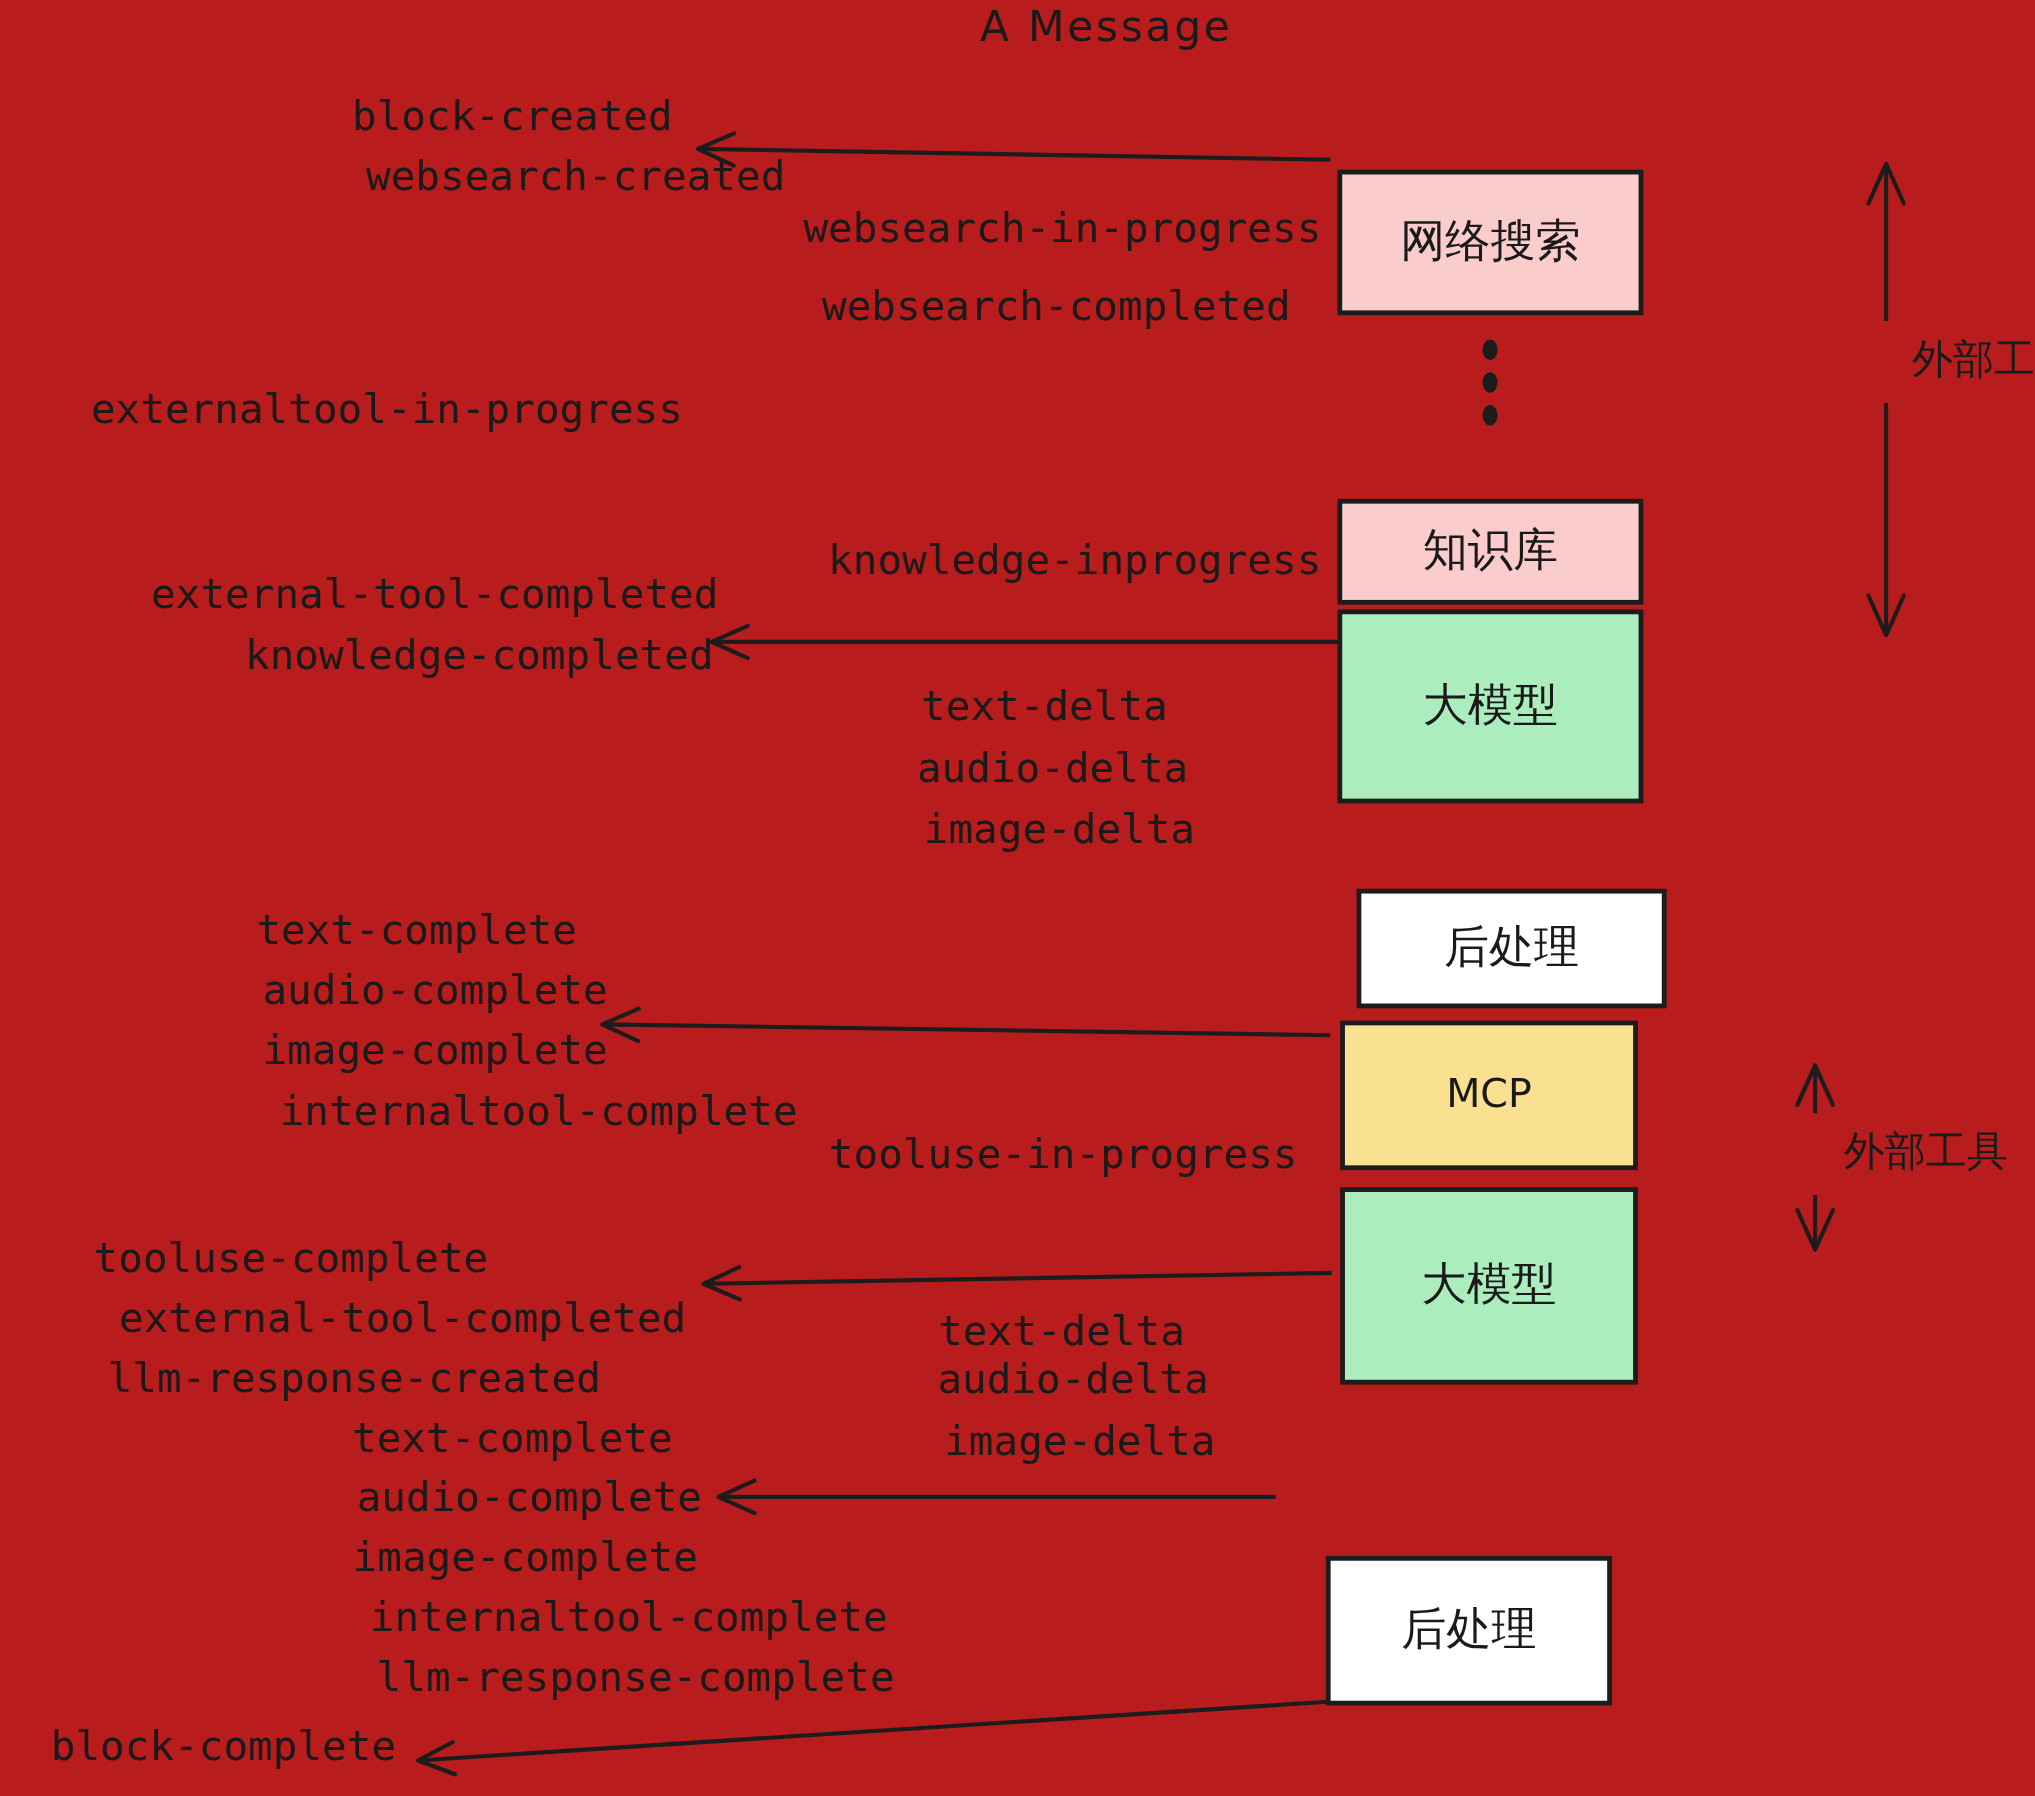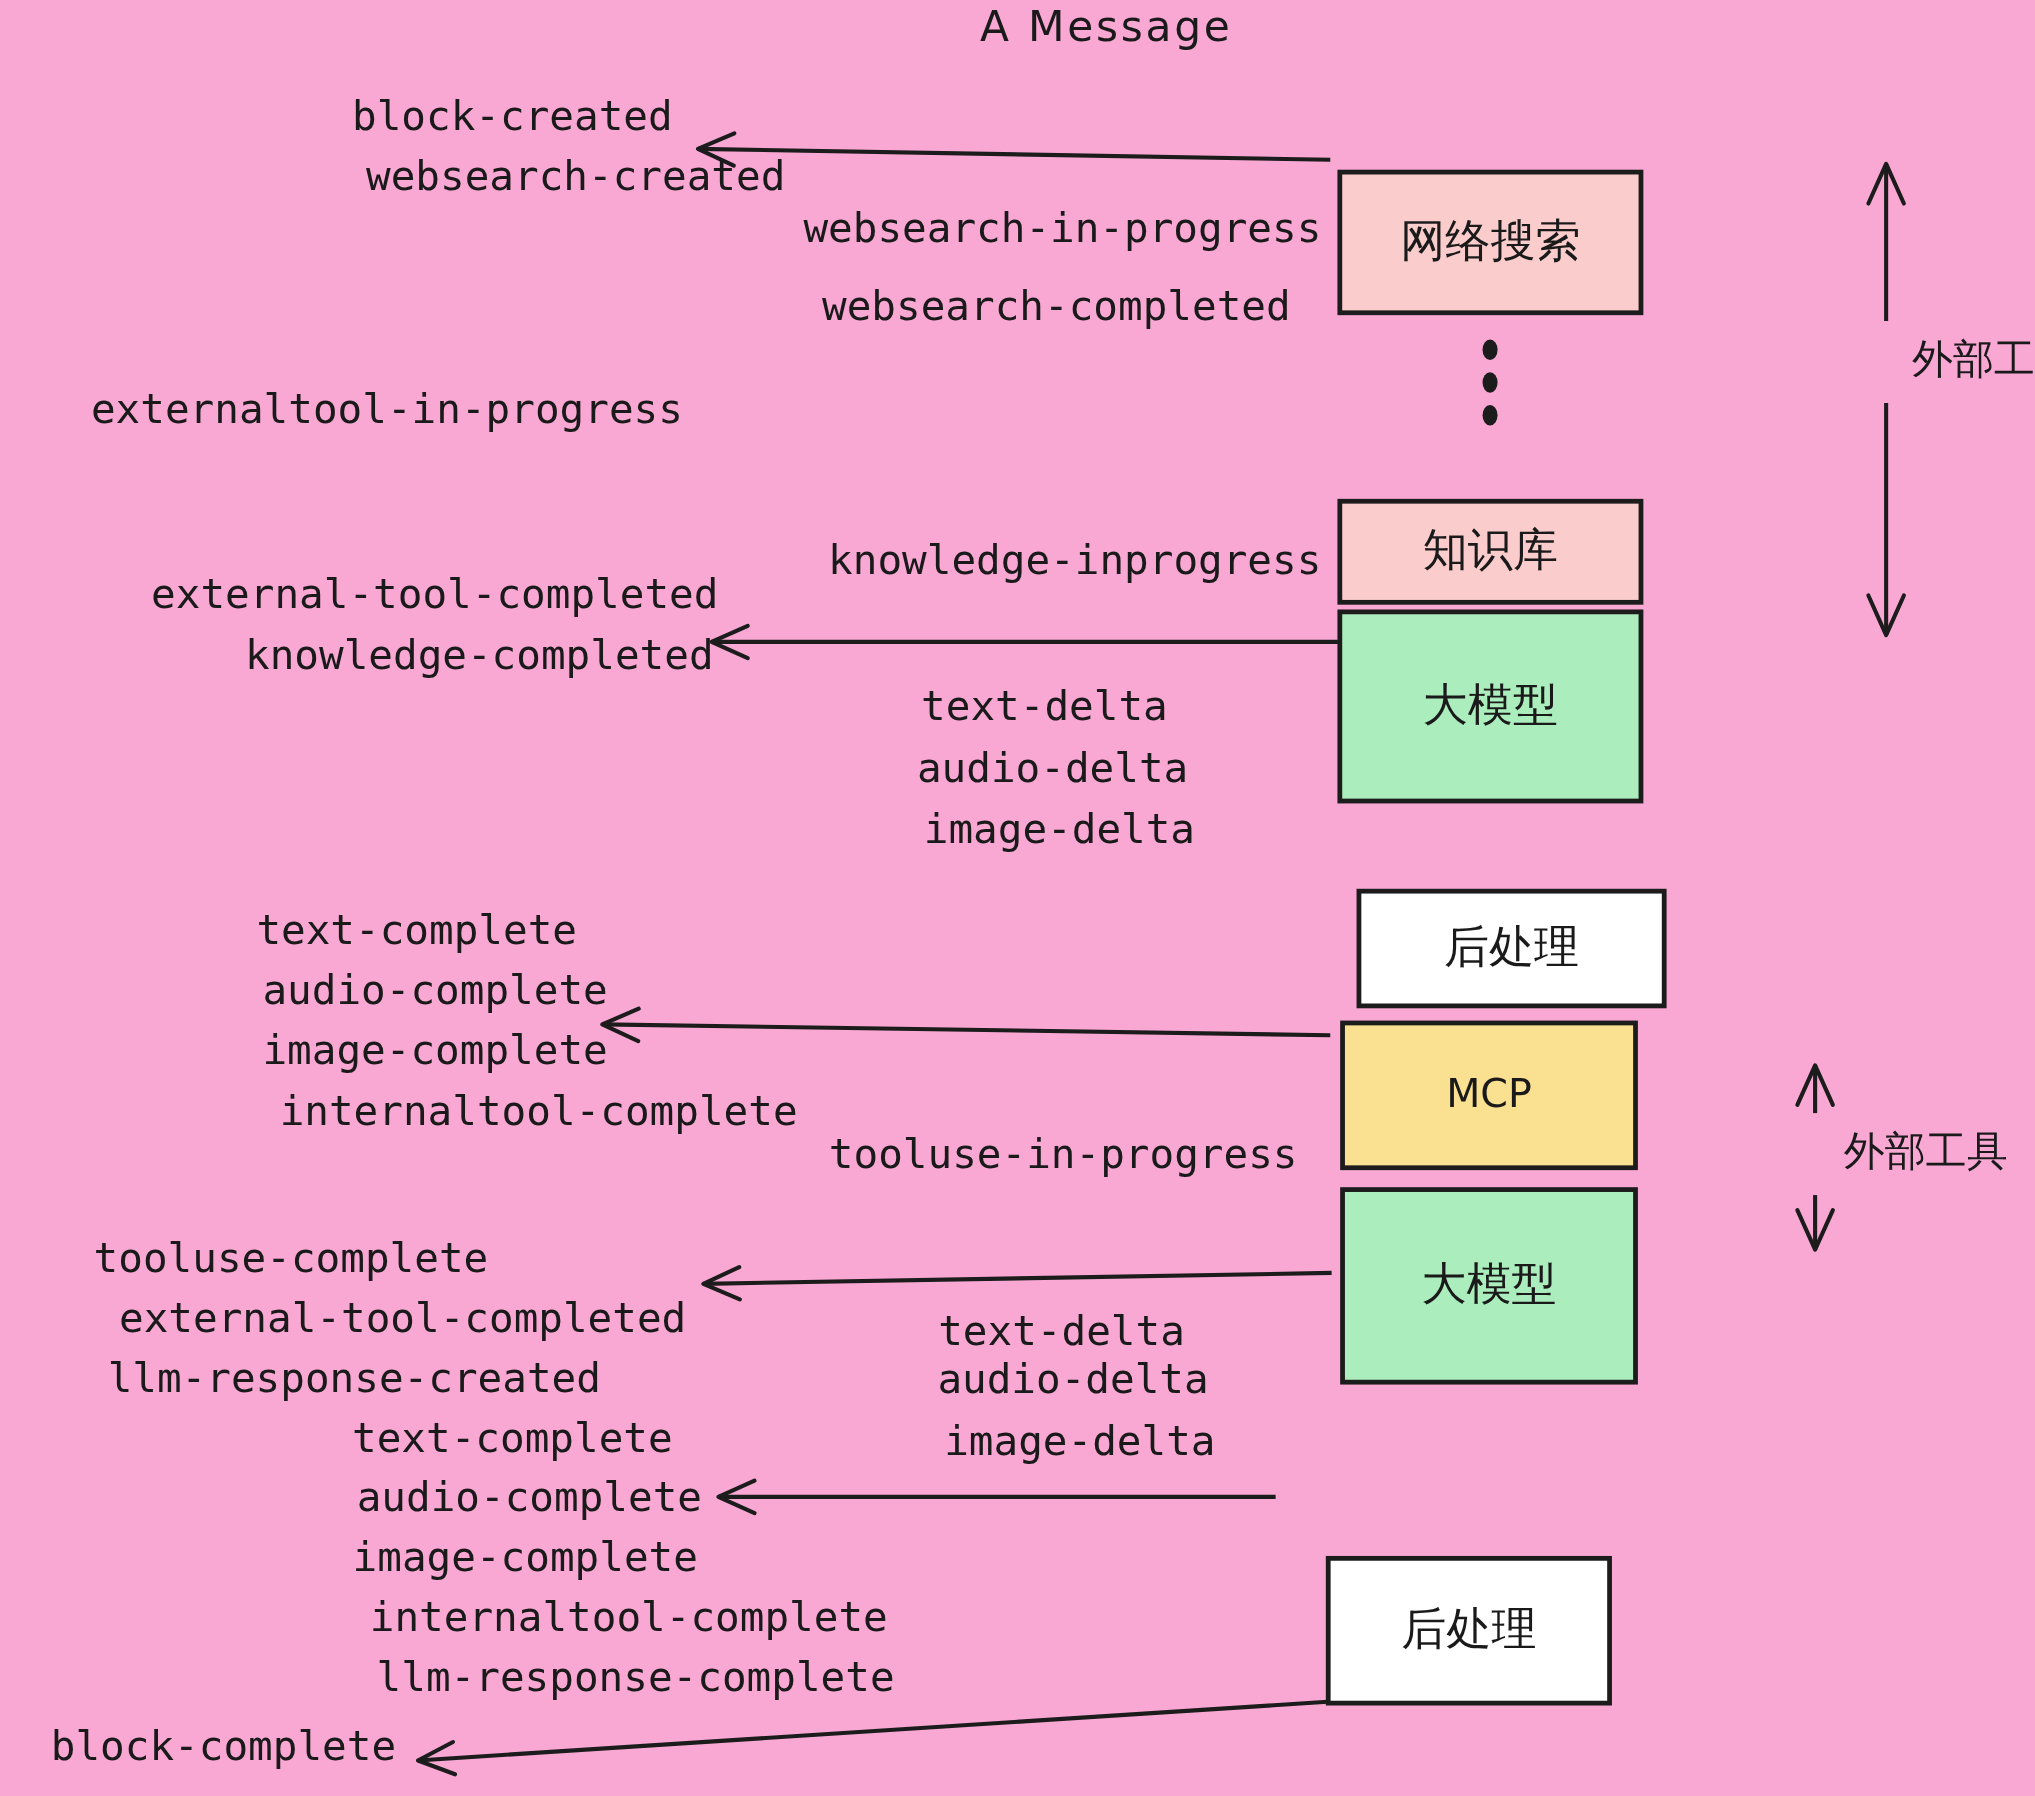--- a/index.html
+++ b/index.html
@@ -4,21 +4,21 @@
 <style>
   html, body {
     margin: 0;
     padding: 0;
     background: #ffffff;
   }
   #stage {
     position: relative;
     width: 2035px;
     height: 1796px;
-    background: #f9a8d4;
+    background: #b91c1c;
     font-family: "DejaVu Sans Mono", monospace;
     overflow: hidden;
   }
   svg#canvas {
     position: absolute;
     left: 0; top: 0;
     width: 2035px;
     height: 1796px;
   }
   .evt {

